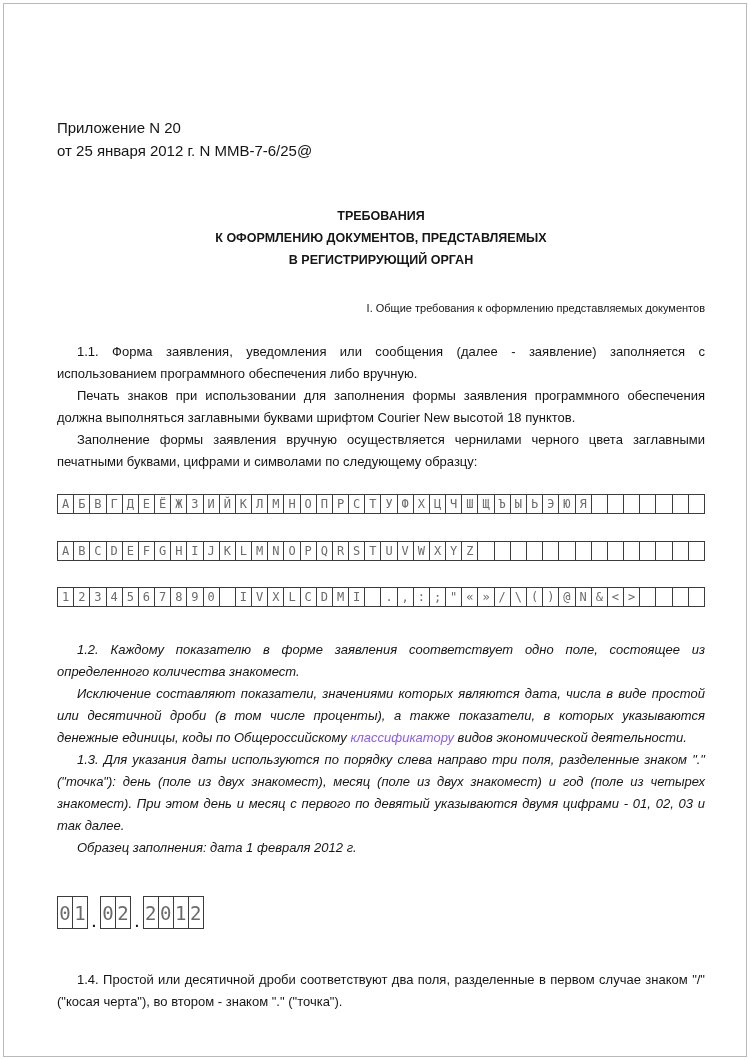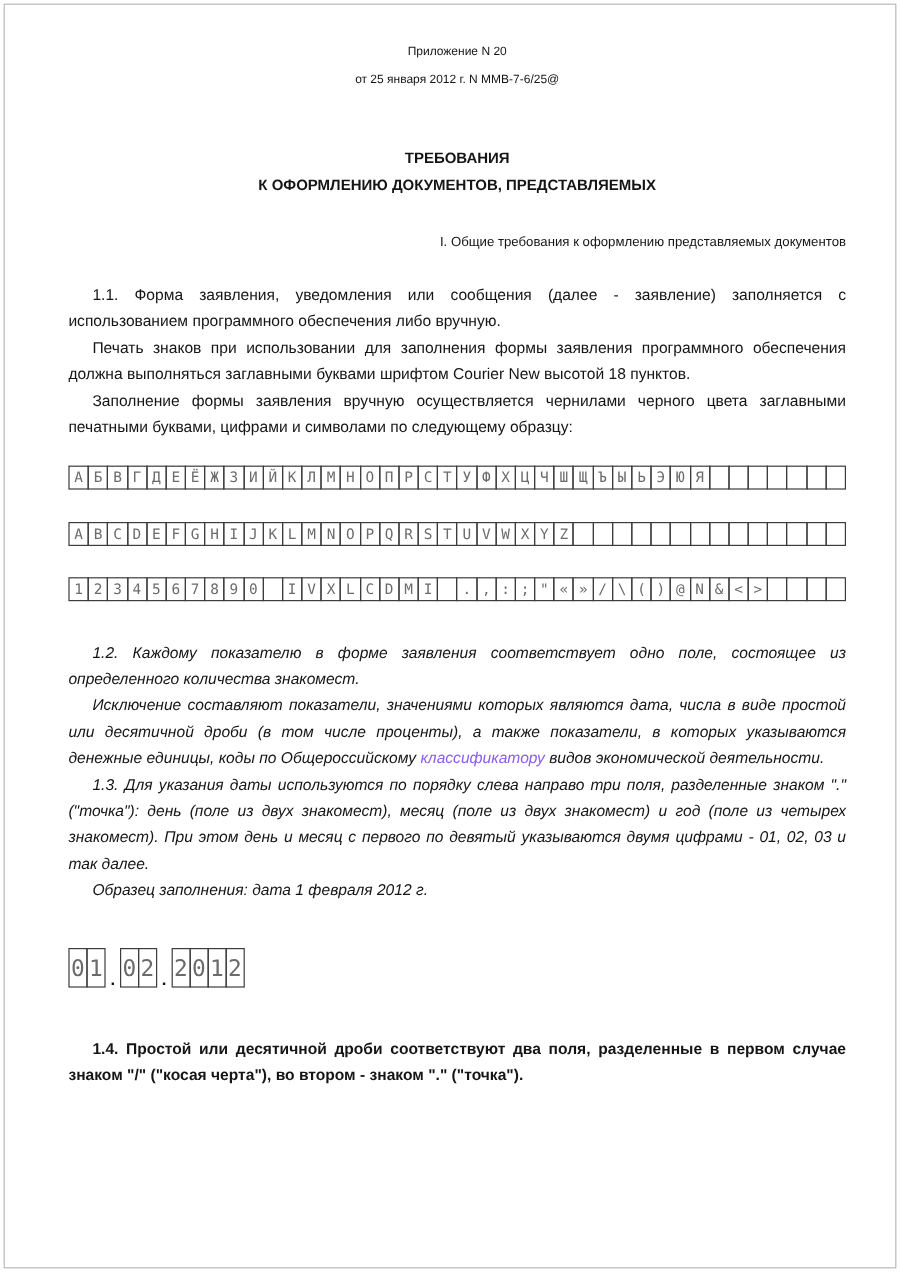--- a/index.html
+++ b/index.html
@@ -3,21 +3,21 @@
 <meta charset="utf-8">
 <style>
   html,body{margin:0;padding:0;}
   body{
     width:750px;height:1060px;background:#ffffff;position:relative;
     font-family:"Liberation Sans",sans-serif;color:#151515;
     -webkit-font-smoothing:antialiased;overflow:hidden;
   }
   .page-frame{position:absolute;inset:3px;border:1px solid #b9b9b9;pointer-events:none;}
   .content{padding:0 45px 0 57px;}
-  .doc-header{padding-top:32px;text-align:center;font-size:10px;line-height:23px;}
+  .doc-header{padding-top:116px;text-align:left;font-size:15px;line-height:23px;}
   .doc-title{margin-top:43px;text-align:center;font-weight:bold;font-size:12.5px;line-height:22px;}
   .section-heading{margin-top:26px;text-align:right;font-size:11px;line-height:22px;}
   .body-text{margin-top:22px;font-size:13px;line-height:22px;}
   p.para{margin:0;text-indent:20px;text-align:justify;}
   a.doc-link{color:#8b5cf6;text-decoration:none;cursor:pointer;}
   
   .char-row{display:flex;height:20px;}
   .char-row .cell{
     flex:1 1 0;min-width:0;border:1px solid #3c3c3c;
     display:flex;align-items:center;justify-content:center;
@@ -32,38 +32,39 @@
   .date-row{display:flex;align-items:flex-end;margin-top:37px;height:33px;}
   .date-group{display:flex;height:33px;}
   .date-group .cell{
     width:16px;height:33px;border:1px solid #3c3c3c;box-sizing:border-box;
     display:flex;align-items:center;justify-content:center;
     font-family:"DejaVu Sans Mono",monospace;font-size:19px;color:#6b6b6b;
   }
   .date-group .cell + .cell{margin-left:-1px;}
   .date-sep{margin:0 4px;font-size:14px;font-weight:bold;line-height:14px;color:#151515;}
   .p12{margin-top:32px;font-style:italic;}
-  .p14{margin-top:40px;font-weight:bold;}
+  .p14{margin-top:40px;}
   .sample-line{margin-top:0;}
 </style>
 </head>
 <body>
 
 <div class="page-frame"></div>
 
 <div class="content">
 
   <div class="doc-header">
     <div>Приложение N 20</div>
     <div>от 25 января 2012 г. N ММВ-7-6/25@</div>
   </div>
 
   <div class="doc-title">
     <div>ТРЕБОВАНИЯ</div>
     <div>К ОФОРМЛЕНИЮ ДОКУМЕНТОВ, ПРЕДСТАВЛЯЕМЫХ</div>
+    <div>В РЕГИСТРИРУЮЩИЙ ОРГАН</div>
   </div>
 
   <div class="section-heading">I. Общие требования к оформлению представляемых документов</div>
 
   <div class="body-text">
     <p class="para">1.1. Форма заявления, уведомления или сообщения (далее - заявление) заполняется с использованием программного обеспечения либо вручную.</p>
     <p class="para">Печать знаков при использовании для заполнения формы заявления программного обеспечения должна выполняться заглавными буквами шрифтом Courier New высотой 18 пунктов.</p>
     <p class="para">Заполнение формы заявления вручную осуществляется чернилами черного цвета заглавными печатными буквами, цифрами и символами по следующему образцу:</p>
   </div>
 

